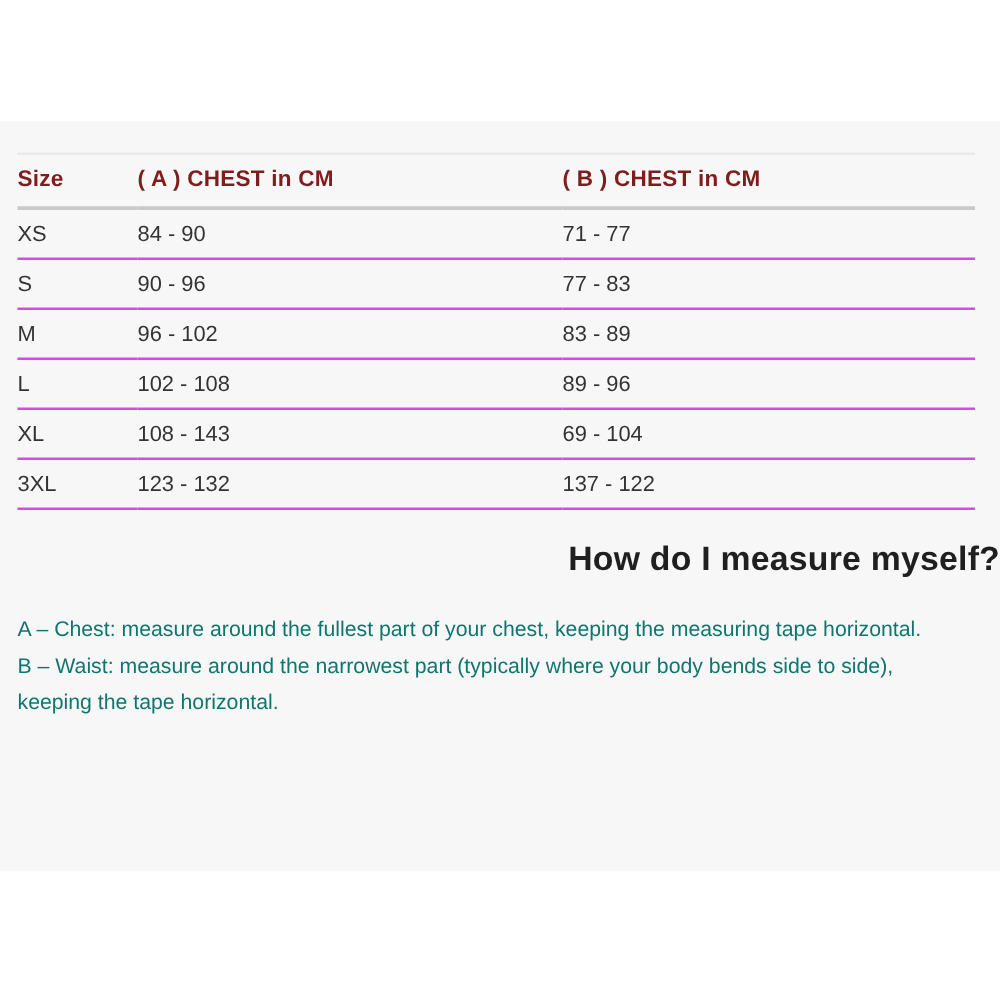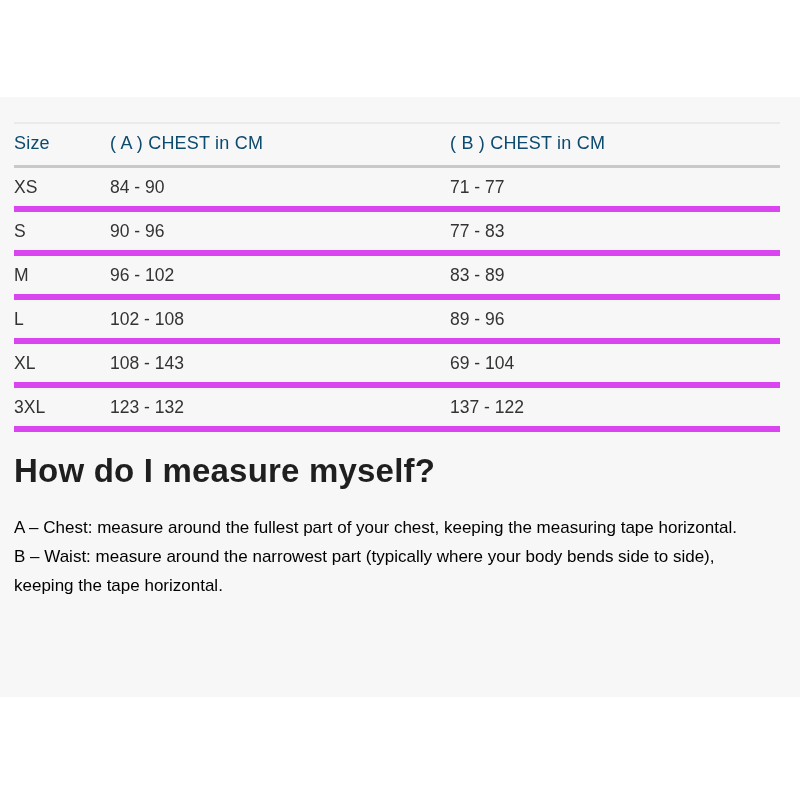--- a/index.html
+++ b/index.html
@@ -29,52 +29,53 @@
     border-collapse: collapse;
     margin-left: 14px;
     width: 766px;
     table-layout: fixed;
   }
   table.size-chart col.col-size  { width: 96px; }
   table.size-chart col.col-chest { width: 340px; }
   table.size-chart th {
     text-align: left;
     font-size: 18px;
-    font-weight: normal;
-    color: #0c4a6e;
+    font-weight: bold;
+    color: #7f1d1d;
     padding: 9px 0 11px 0;
     border-top: 2px solid #eaeaea;
     border-bottom: 3px solid #c9c9c9;
     letter-spacing: 0.2px;
   }
   table.size-chart td {
     font-size: 17.5px;
     color: #333333;
     height: 38px;
     padding: 0;
-    border-bottom: 6px solid #d946ef;
+    border-bottom: 2px solid #d946ef;
     vertical-align: middle;
   }
   h1.measure-heading {
     margin: 20px 0 0 14px;
-    font-size: 33px;
+    font-size: 27px;
     line-height: 38px;
     font-weight: bold;
     color: #1f1f1f;
     letter-spacing: 0.2px;
+    text-align: right;
   }
   .instructions {
     margin: 23px 20px 0 14px;
     max-width: 745px;
   }
   .instructions p {
     margin: 0;
     font-size: 17px;
     line-height: 29px;
-    color: #000000;
+    color: #0f766e;
   }
 </style>
 </head>
 <body>
 
 <div class="page">
   <div class="panel">
 
     <table class="size-chart">
       <colgroup>

